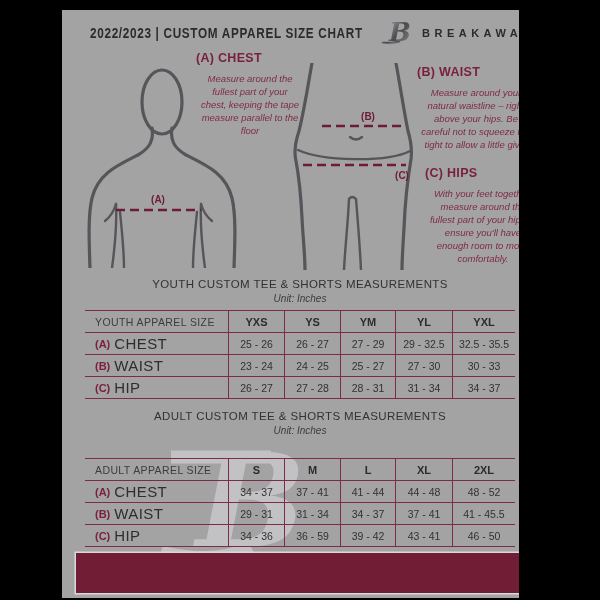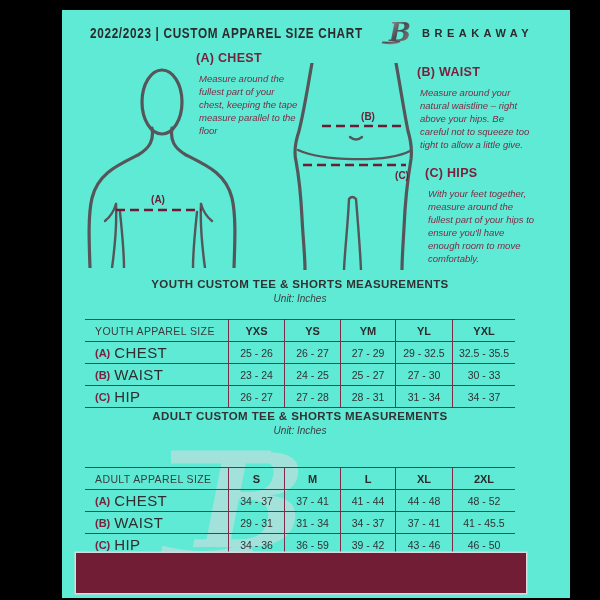--- a/index.html
+++ b/index.html
@@ -1,22 +1,22 @@
 <!DOCTYPE html>
 <html><head>
 <meta charset="utf-8">
 <style>
   html,body{margin:0;padding:0;}
   body{
     width:600px;height:600px;position:relative;background:#000;
     font-family:"Liberation Sans",sans-serif;overflow:hidden;
   }
   .page{
-    position:absolute;left:62px;top:10px;width:508px;height:588px;
-    background:#5eead4;overflow:hidden;
+    position:absolute;left:62px;top:10px;width:457px;height:588px;
+    background:#a3a3a3;overflow:hidden;
   }
   
   .hdr-title{
     position:absolute;left:28px;top:15px;
     font-size:14px;font-weight:700;color:#2b2b2d;letter-spacing:.8px;
     transform:scaleX(.84);transform-origin:left center;white-space:nowrap;
   }
   .hdr-logo{position:absolute;left:318px;top:4px;width:34px;height:36px;}
   .hdr-brand{
     position:absolute;left:360px;top:17px;
@@ -29,40 +29,39 @@
   .outline{fill:none;stroke:#55555a;stroke-width:3.2;stroke-linecap:round;}
   .thin-outline{fill:none;stroke:#55555a;stroke-width:2.4;stroke-linecap:round;}
   .dash{fill:none;stroke:#6e1c36;stroke-width:2.4;stroke-dasharray:9 5;}
   .marker{font-family:"Liberation Sans",sans-serif;font-size:10px;font-weight:700;fill:#6e1c36;}
   
   .guide{position:absolute;}
   .guide h3{
     margin:0 0 7px 0;font-size:12.5px;font-weight:700;color:#7a1f3c;letter-spacing:.3px;
   }
   .guide p{
-    margin:3px;font-size:9.5px;line-height:13px;font-style:italic;color:#7f2b45;
+    margin:3px;font-size:9.5px;line-height:13px;font-style:italic;color:#7f2b45;text-align:center;
   }
   .guide-a{left:134px;top:41px;width:108px;}
   .guide-b{left:355px;top:55px;width:118px;}
   .guide-c{left:363px;top:156px;width:116px;}
   
   .sec-title{
     position:absolute;left:23px;width:430px;text-align:center;
-    font-size:11.5px;font-weight:700;color:#323234;letter-spacing:.4px;
+    font-size:11.5px;font-weight:400;color:#323234;letter-spacing:.4px;
   }
   .sec-unit{
     position:absolute;left:23px;width:430px;text-align:center;
     font-size:10px;font-style:italic;color:#3c3c3e;
   }
   
   .size-table{
     position:absolute;left:23px;width:430px;z-index:2;
     display:grid;grid-template-columns:143px 56px 56px 55px 57px 63px;
     border-top:1.5px solid #7d2b48;
-    margin-top:9px;
   }
   .cell{
     height:21px;border-bottom:1.5px solid #7d2b48;
     display:flex;align-items:center;justify-content:center;
     font-size:10.5px;color:#323234;
   }
   .cell.vline{border-left:1.5px solid #7d2b48;}
   .cell.rowlabel{justify-content:flex-start;padding-left:10px;}
   .cell.colhead{font-weight:700;font-size:11px;color:#2c2c2e;text-align:center;}
   .cell.firsthead{
@@ -221,19 +220,19 @@
     <div class="cell vline">37 - 41</div>
     <div class="cell vline">41 - 45.5</div>
 
     <div class="cell rowlabel">
       <span class="pfx">(C)</span>
       <span class="lbl">HIP</span>
     </div>
     <div class="cell vline">34 - 36</div>
     <div class="cell vline">36 - 59</div>
     <div class="cell vline">39 - 42</div>
-    <div class="cell vline">43 - 46</div>
+    <div class="cell vline">43 - 41</div>
     <div class="cell vline">46 - 50</div>
   </div>
 
   <div class="footer-bar"></div>
 
 </div>
 
 </body></html>

